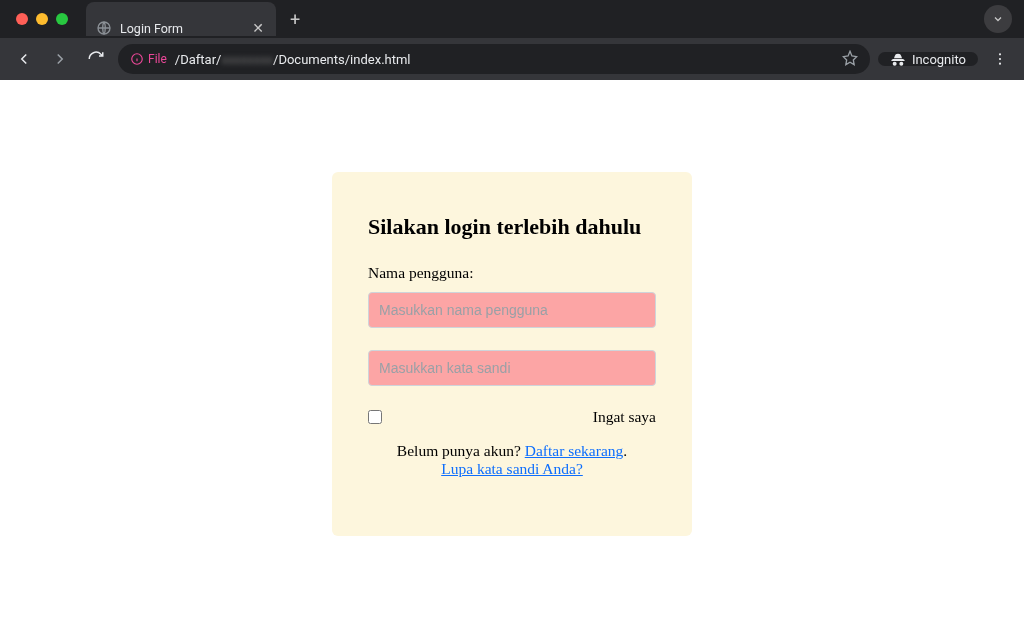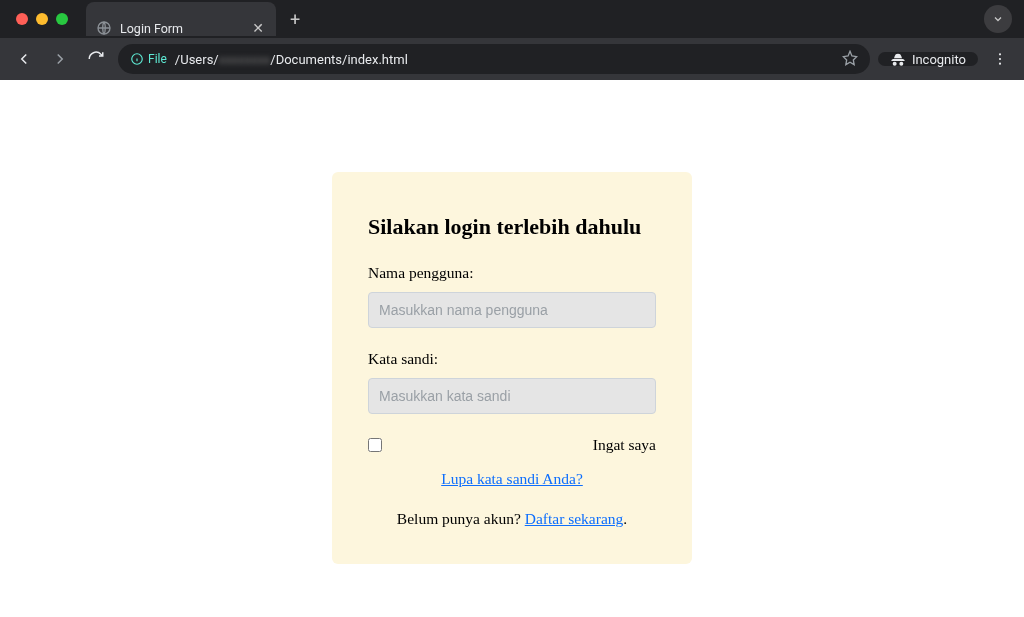--- a/index.html
+++ b/index.html
@@ -20,40 +20,40 @@
     .tab .tab-title { flex: 1; white-space: nowrap; overflow: hidden; text-overflow: ellipsis; }
     .tab .close { width: 16px; height: 16px; display: inline-flex; align-items: center; justify-content: center; color: #c8c8c8; font-size: 14px; line-height: 1; border-radius: 50%; }
     .new-tab { width: 26px; height: 26px; display: inline-flex; align-items: center; justify-content: center; color: #c8c8c8; font-size: 18px; border-radius: 50%; }
     .chrome-right { margin-left: auto; margin-right: 12px; width: 28px; height: 28px; border-radius: 50%; background: #3c3c3f; color: #c8c8c8; display: inline-flex; align-items: center; justify-content: center; font-size: 14px; }
 
     .toolbar { display: flex; align-items: center; height: 42px; padding: 0 10px; gap: 8px; background: #35363a; }
     .nav-btn { width: 28px; height: 28px; display: inline-flex; align-items: center; justify-content: center; color: #9aa0a6; border-radius: 50%; }
     .nav-btn.enabled { color: #e8eaed; }
     .nav-btn svg { width: 18px; height: 18px; }
     .addr { flex: 1; display: flex; align-items: center; background: #202124; border-radius: 20px; height: 30px; padding: 0 12px; color: #e8eaed; font-size: 13px; gap: 8px; }
-    .addr .info { display: inline-flex; align-items: center; gap: 4px; color: #5eead4; font-size: 12px; }
+    .addr .info { display: inline-flex; align-items: center; gap: 4px; color: #ec4899; font-size: 12px; }
     .addr .info svg { width: 14px; height: 14px; }
     .addr .url { color: #e8eaed; white-space: nowrap; }
     .addr .url .blur { color: #6a6a6a; filter: blur(2.5px); }
     .addr .star { margin-left: auto; color: #9aa0a6; }
     .incognito { display: flex; align-items: center; gap: 6px; background: #202124; border-radius: 16px; height: 14px; padding: 0 12px; color: #e8eaed; font-size: 13px; }
     .incognito svg { width: 16px; height: 16px; }
     .kebab { width: 28px; height: 28px; display: inline-flex; align-items: center; justify-content: center; color: #e8eaed; }
 
     
     .viewport { position: relative; height: 537px; background: #fff; overflow-y: auto; }
     .viewport::-webkit-scrollbar { width: 14px; }
     .viewport::-webkit-scrollbar-track { background: #f1f1f1; }
     .viewport::-webkit-scrollbar-thumb { background: #c1c1c1; border-radius: 7px; border: 3px solid #f1f1f1; }
 
     .page-inner { min-height: 640px; display: flex; justify-content: center; align-items: flex-start; padding-top: 92px; }
     .login-card { width: 360px; background: #fdf6dd; border-radius: 6px; padding: 42px 36px 36px; font-family: Georgia, "Times New Roman", serif; color: #000; }
     .login-title { font-size: 22px; font-weight: bold; margin-bottom: 24px; }
     .field-label { font-size: 15.5px; margin-bottom: 10px; }
-    .field-input { width: 100%; height: 36px; border: 1px solid #ced4da; border-radius: 4px; background: #e5e5e5; padding: 0 10px; font-size: 14px; font-family: -apple-system, Arial, sans-serif; color: #333; margin-bottom: 22px; }
+    .field-input { width: 100%; height: 36px; border: 1px solid #ced4da; border-radius: 4px; background: #fca5a5; padding: 0 10px; font-size: 14px; font-family: -apple-system, Arial, sans-serif; color: #333; margin-bottom: 22px; }
     .field-input::placeholder { color: #9aa0a6; }
     .remember-row { display: flex; align-items: center; gap: 20px; font-size: 15.5px; margin-bottom: 16px; justify-content: space-between; }
     .remember-row input[type=checkbox] { width: 14px; height: 14px; }
     .login-btn { width: 100%; height: 36px; background: #0d6efd; color: #fff; border: none; border-radius: 4px; font-size: 15px; font-family: -apple-system, Arial, sans-serif; cursor: pointer; margin-bottom: 22px; }
     .centered { text-align: center; font-size: 15.5px; }
     .link { color: #0d6efd; text-decoration: underline; cursor: pointer; }
     .forgot { margin-bottom: 22px; }
     .signup-row { font-size: 15.5px; }
   </style>
 </head>
@@ -103,21 +103,21 @@
     <div class="addr">
       <span class="info">
         <svg viewBox="0 0 24 24" fill="none" stroke="currentColor" stroke-width="2">
             <circle cx="12" cy="12" r="9"></circle>
             <line x1="12" y1="8" x2="12" y2="8"></line>
             <line x1="12" y1="11" x2="12" y2="16"></line>
           </svg>
         <span>File</span>
       </span>
       <span class="url">
-        <span>/Users/</span><span class="blur">xxxxxxxx</span><span>/Documents/index.html</span>
+        <span>/Daftar/</span><span class="blur">xxxxxxxx</span><span>/Documents/index.html</span>
       </span>
       <span class="star">
         <svg width="16" height="16" viewBox="0 0 24 24" fill="none" stroke="currentColor" stroke-width="2">
             <path d="M12 2l2.9 6.9L22 10l-5 4.9L18.2 22 12 18.3 5.8 22 7 14.9 2 10l7.1-1.1z"></path>
           </svg>
       </span>
     </div>
     <div class="incognito">
       <svg viewBox="0 0 24 24" fill="currentColor">
           <path d="M12 4c-3 0-4 1-5 4l-1 3h12l-1-3c-1-3-2-4-5-4zm-6 8c-2 0-4 1-4 3h20c0-2-2-3-4-3H6zm1 4a3 3 0 1 0 0 6 3 3 0 0 0 0-6zm10 0a3 3 0 1 0 0 6 3 3 0 0 0 0-6zm-7 3h4"></path>
@@ -135,31 +135,30 @@
 </div>
 
 <div class="viewport">
   <div class="page-inner">
     <div class="login-card">
       <div class="login-title">Silakan login terlebih dahulu</div>
 
       <div class="field-label">Nama pengguna:</div>
       <input class="field-input" type="text" placeholder="Masukkan nama pengguna" style="">
 
-      <div class="field-label">Kata sandi:</div>
       <input class="field-input" type="password" placeholder="Masukkan kata sandi" style="">
 
       <label class="remember-row">
         <input type="checkbox" style="">
         <span>Ingat saya</span>
       </label>
 
 
+      <div class="centered signup-row">
+        <span>Belum punya akun? </span><a class="link">Daftar sekarang</a><span>.</span>
+      </div>
+
       <div class="centered forgot">
         <a class="link">Lupa kata sandi Anda?</a>
-      </div>
-
-      <div class="centered signup-row">
-        <span>Belum punya akun? </span><a class="link">Daftar sekarang</a><span>.</span>
       </div>
     </div>
   </div>
 </div>
 
 </body></html>

